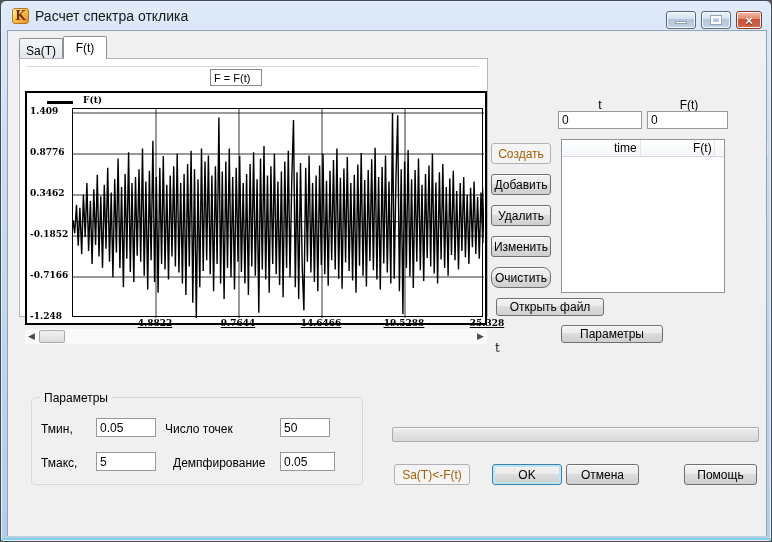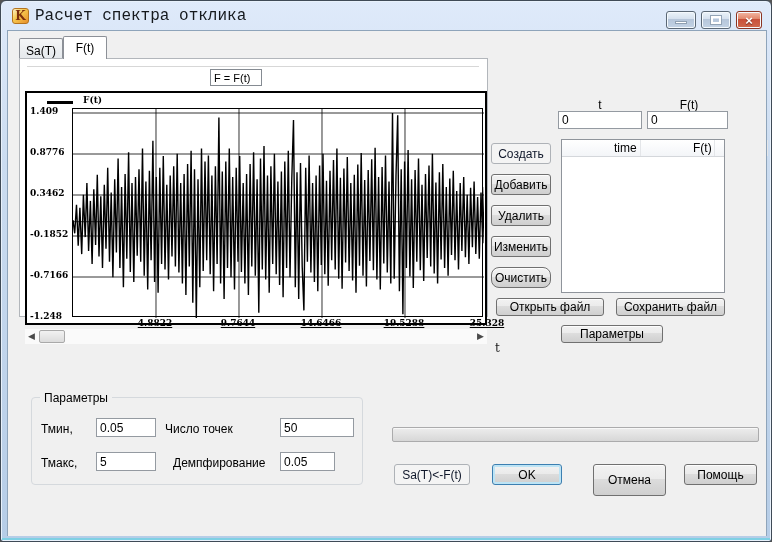--- a/index.html
+++ b/index.html
@@ -8,21 +8,21 @@
          background:linear-gradient(180deg,#dfeafa 0%,#cbdcf0 30%,#b6cde7 100%);
          border:1px solid #3f4a56; border-radius:6px 6px 3px 3px; overflow:hidden;
          box-shadow:inset 0 0 0 1px #e8f1fb; }
   .win::after { content:""; position:absolute; left:1px; right:1px; bottom:1px; height:2px;
          background:#7fd0e4; }
   .titlebar { position:absolute; left:0; top:0; right:0; height:29px; display:flex; align-items:center; }
   .app-icon { width:17px; height:16px; margin:0 6px 0 11px; border-radius:3px;
          background:linear-gradient(135deg,#fdf1c8 0%,#f7c94f 40%,#e78f2b 100%);
          border:1px solid #b5741f; color:#7d2e0c; font:bold 12px/14px "DejaVu Serif",serif;
          text-align:center; }
-  .title-text { font-size:16px; color:#15191d;font-family:Liberation Mono, monospace; }
+  .title-text { font-size:14px; color:#15191d; }
   .winbtns { position:absolute; right:9px; top:10px; display:flex; gap:5px; }
   .wb { width:30px; height:18px; border:1px solid #5a6775; border-radius:3px;
         background:linear-gradient(180deg,#ecf3fa 0%,#d4e0ee 45%,#b6c6da 46%,#c3d3e5 100%);
         display:flex; align-items:center; justify-content:center; box-shadow:inset 0 0 0 1px #f4f9fd; }
   .wb.close { width:26px; background:linear-gradient(180deg,#f4b9a6 0%,#e08468 45%,#c8503a 46%,#d06a4e 100%);
         border-color:#8c3322; }
   .glyph-min { width:12px; height:3px; background:#fff; border:1px solid #8fa0b2; margin-top:5px; }
   .glyph-max { width:10px; height:8px; border:2px solid #fff; outline:1px solid #93a4b6; }
   .glyph-close { color:#fff; font:bold 13px/13px "Liberation Sans",sans-serif; text-shadow:0 1px 1px #6b2114; }
   .client { position:absolute; left:6px; top:29px; width:760px; height:506px; background:#f0f0f0;
@@ -59,21 +59,21 @@
   .tb { position:absolute; border:1px solid #949aa1; background:#fff; font-size:12px; padding:1px 3px;
         font-family:"Liberation Sans",sans-serif; }
   .table { position:absolute; left:553px; top:108px; width:164px; height:154px; background:#fff;
         border:1px solid #8f949b; }
   .thead { display:grid; grid-template-columns:79px 74px 1fr; height:17px;
         background:linear-gradient(180deg,#ffffff,#f3f5f8); border-bottom:1px solid #d4d7db; }
   .th { font-size:12px; padding:1px 0 0 6px; border-right:1px solid #e4e6e9; overflow:hidden;margin-left:46px; }
   .btn { position:absolute; display:flex; align-items:center; justify-content:center; font-size:12px;
         color:#000; background:linear-gradient(180deg,#f2f2f2 0%,#ebebeb 45%,#dddddd 46%,#cfcfcf 100%);
         border:1px solid #707070; border-radius:3px; box-shadow:inset 0 1px 0 #fdfdfd; cursor:default; }
-  .btn.disabled { background:#f4f4f4; border-color:#aeb2b7; color:#0f172a; box-shadow:none; }
+  .btn.disabled { background:#f4f4f4; border-color:#aeb2b7; color:#a16207; box-shadow:none; }
   .btn.default { border-color:#3c7fb1; box-shadow:inset 0 0 0 2px #bde4f5; }
   .ebtn { left:483px; width:60px; height:21px; }
   
   .group { position:absolute; left:23px; top:366px; width:332px; height:88px;
         border:1px solid #d5d9dd; border-radius:4px; }
   .group-title { position:absolute; left:8px; top:-7px; background:#f0f0f0; padding:0 4px; font-size:12px; }
   .g-label { position:absolute; font-size:12px; }
   .progress { position:absolute; left:384px; top:396px; width:367px; height:15px;
         border:1px solid #ababac; background:linear-gradient(180deg,#ededed 0%,#e2e2e2 50%,#d7d7d7 100%);
         box-shadow:inset 0 1px 0 #f8f8f8; border-radius:2px; }
@@ -159,36 +159,35 @@
       <div></div>
     </div>
 
     <div class="btn ebtn disabled" style="top:112px;">Создать</div>
     <div class="btn ebtn" style="top:143px;">Добавить</div>
     <div class="btn ebtn" style="top:174px;">Удалить</div>
     <div class="btn ebtn" style="top:205px;">Изменить</div>
     <div class="btn ebtn" style="top:236px;border-radius:8px;">Очистить</div>
 
     <div class="btn" style="left:488px; top:267px; width:108px; height:18px;">Открыть файл</div>
-    <div class="btn" style="left:608px; top:267px; width:109px; height:18px;">Сохранить файл</div>
     <div class="btn" style="left:553px; top:294px; width:102px; height:18px;">Параметры</div>
 
     <div class="group">
       <span class="group-title">Параметры</span>
       <div class="g-label" style="left:9px; top:24px;">Тмин,</div>
       <div class="g-label" style="left:9px; top:58px;">Тмакс,</div>
       <div class="g-label" style="left:133px; top:24px;">Число точек</div>
       <div class="g-label" style="left:141px; top:58px;">Демпфирование</div>
       <input class="tb" style="left: 64px; top: 20px; width: 60px; height: 19px;" value="0.05">
       <input class="tb" style="left: 64px; top: 54px; width: 60px; height: 19px;" value="5">
-      <input class="tb" style="left: 248px; top: 20px; width: 74px; height: 19px;" value="50">
+      <input class="tb" style="left: 248px; top: 20px; width: 50px; height: 19px;" value="50">
       <input class="tb" style="left: 248px; top: 54px; width: 55px; height: 19px;" value="0.05">
     </div>
 
     <div class="progress"></div>
 
     <div class="btn disabled" style="left:386px; top:433px; width:76px; height:21px;">Sa(T)&lt;-F(t)</div>
     <div class="btn default" style="left:484px; top:433px; width:70px; height:21px;">OK</div>
-    <div class="btn" style="left:585px; top:433px; width:73px; height:32px;">Отмена</div>
+    <div class="btn" style="left:558px; top:433px; width:73px; height:21px;">Отмена</div>
     <div class="btn" style="left:676px; top:433px; width:73px; height:21px;">Помощь</div>
 
   </div>
 </div>
 
 </body></html>

